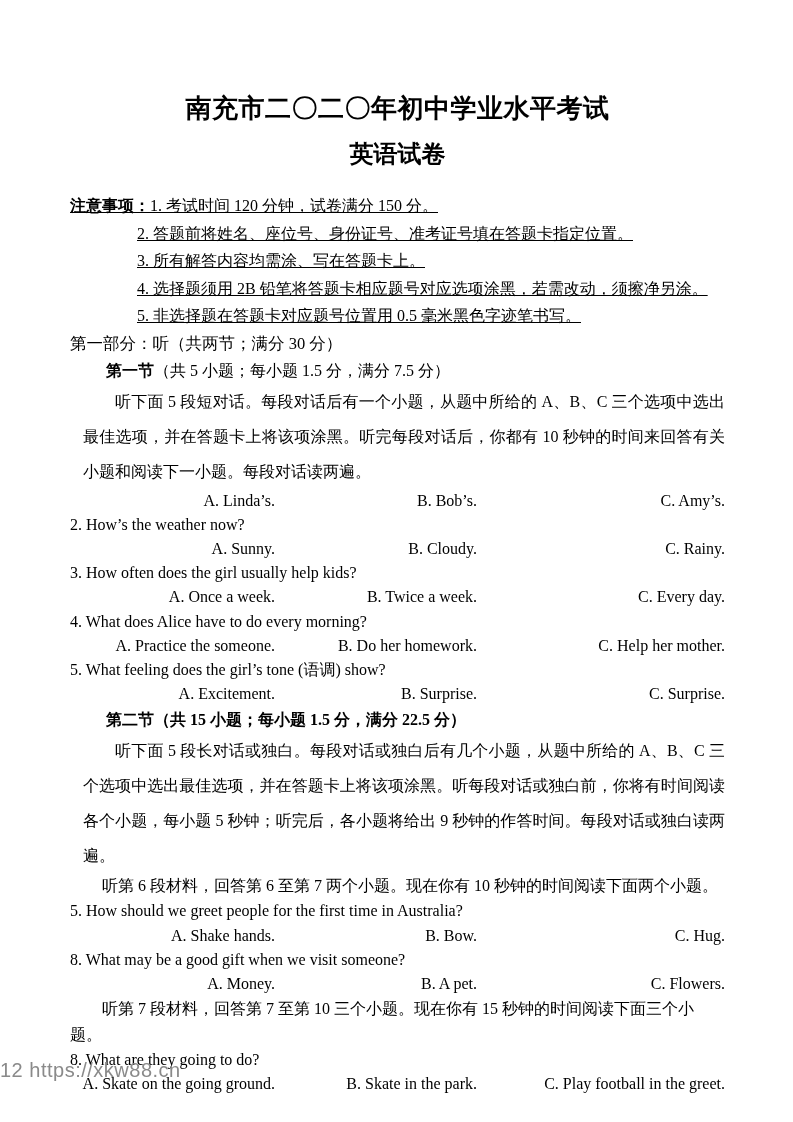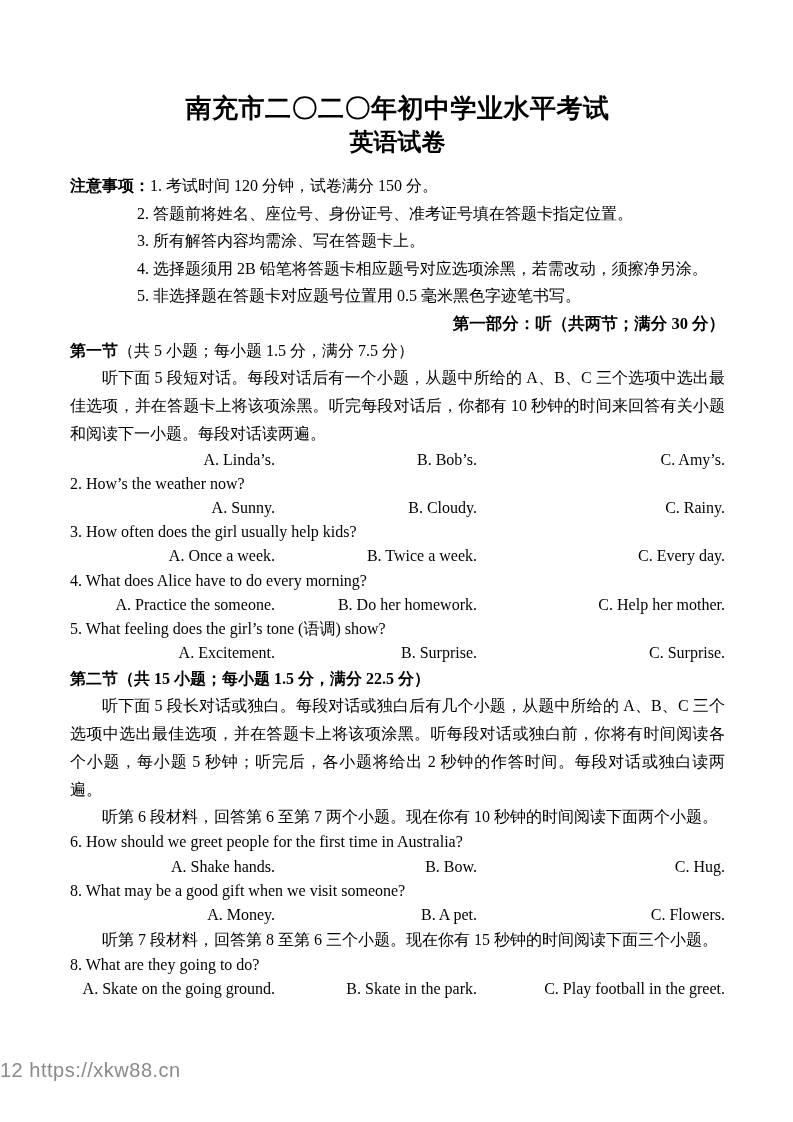--- a/index.html
+++ b/index.html
@@ -4,34 +4,34 @@
 <style>
   * { margin:0; padding:0; box-sizing:border-box; }
   html, body { width:793px; height:1122px; background:#ffffff; overflow:hidden; }
   body {
     font-family:"Liberation Serif","DejaVu Serif",serif;
     font-size:16px; color:#000000; position:relative;
   }
   .page { position:absolute; inset:0; padding:92px 68px 4px 70px; }
 
   .doc-title   { text-align:center; font-weight:bold; font-size:26px; line-height:34px; letter-spacing:0.5px; }
-  .doc-subtitle{ text-align:center; font-weight:bold; font-size:24px; line-height:32px; }
+  .doc-subtitle{ text-align:center; font-weight:bold; font-size:24px; line-height:32px; margin-top:12px; }
 
-  .notice { margin-top:14px; }
+  .notice { margin-top:22px;text-decoration:underline; }
   .cn-line { line-height:27.5px; }
   .notice-first { display:flex; }
   .notice-label { font-weight:bold; flex:0 0 auto; }
   .notice-rest  { padding-left:67px; }
 
-  .part-heading { text-align:right; font-weight:bold; font-size:16.5px; line-height:27px; }
+  .part-heading { text-align:left; font-weight:normal; font-size:16.5px; line-height:27px; }
 
   .sec-title { line-height:27px; }
-  .bold { font-weight:bold; }
+  .bold { font-weight:bold;margin-left:36px; }
 
-  .cn-para { line-height:28px; text-indent:32px; text-align:justify; }
+  .cn-para { line-height:35px; text-indent:32px; text-align:justify;margin-left:13px; }
   .listen-intro { line-height:26px; text-indent:32px; }
 
   .q-line { line-height:24.2px; }
   .opts { display:grid; grid-template-columns:205px 202px 1fr; line-height:24.2px; }
   .opt { display:block; white-space:nowrap;text-align:right; }
 
   .footer {
     position:absolute; top:1059px; left:0; width:710px;
     font-family:"Liberation Sans","DejaVu Sans",sans-serif;
     font-size:20px; line-height:22px; color:#8a8a8a; letter-spacing:0.5px;
@@ -103,43 +103,43 @@
     <div class="q-line">5. What feeling does the girl’s tone (语调) show?</div>
     <div class="opts">
       <span class="opt">A. Excitement.</span>
       <span class="opt">B. Surprise.</span>
       <span class="opt">C. Surprise.</span>
     </div>
   </div>
 
   <div class="sec-title bold">第二节（共 15 小题；每小题 1.5 分，满分 22.5 分）</div>
 
-  <div class="cn-para">听下面 5 段长对话或独白。每段对话或独白后有几个小题，从题中所给的 A、B、C 三个选项中选出最佳选项，并在答题卡上将该项涂黑。听每段对话或独白前，你将有时间阅读各个小题，每小题 5 秒钟；听完后，各小题将给出 2 秒钟的作答时间。每段对话或独白读两遍。</div>
+  <div class="cn-para">听下面 5 段长对话或独白。每段对话或独白后有几个小题，从题中所给的 A、B、C 三个选项中选出最佳选项，并在答题卡上将该项涂黑。听每段对话或独白前，你将有时间阅读各个小题，每小题 5 秒钟；听完后，各小题将给出 9 秒钟的作答时间。每段对话或独白读两遍。</div>
 
   <div class="listen-intro">听第 6 段材料，回答第 6 至第 7 两个小题。现在你有 10 秒钟的时间阅读下面两个小题。</div>
 
   <div>
-    <div class="q-line">6. How should we greet people for the first time in Australia?</div>
+    <div class="q-line">5. How should we greet people for the first time in Australia?</div>
     <div class="opts">
       <span class="opt">A. Shake hands.</span>
       <span class="opt">B. Bow.</span>
       <span class="opt">C. Hug.</span>
     </div>
   </div>
 
   <div>
     <div class="q-line">8. What may be a good gift when we visit someone?</div>
     <div class="opts">
       <span class="opt">A. Money.</span>
       <span class="opt">B. A pet.</span>
       <span class="opt">C. Flowers.</span>
     </div>
   </div>
 
-  <div class="listen-intro">听第 7 段材料，回答第 8 至第 6 三个小题。现在你有 15 秒钟的时间阅读下面三个小题。</div>
+  <div class="listen-intro">听第 7 段材料，回答第 7 至第 10 三个小题。现在你有 15 秒钟的时间阅读下面三个小题。</div>
 
   <div>
     <div class="q-line">8. What are they going to do?</div>
     <div class="opts">
       <span class="opt">A. Skate on the going ground.</span>
       <span class="opt">B. Skate in the park.</span>
       <span class="opt">C. Play football in the greet.</span>
     </div>
   </div>
 

